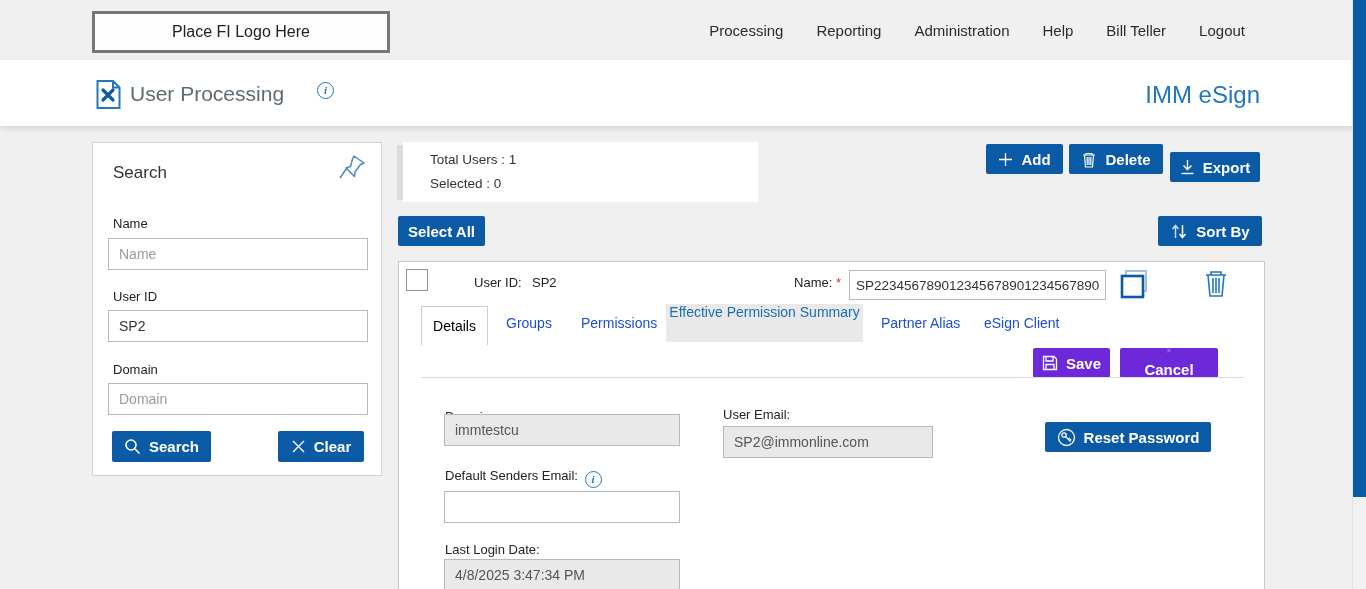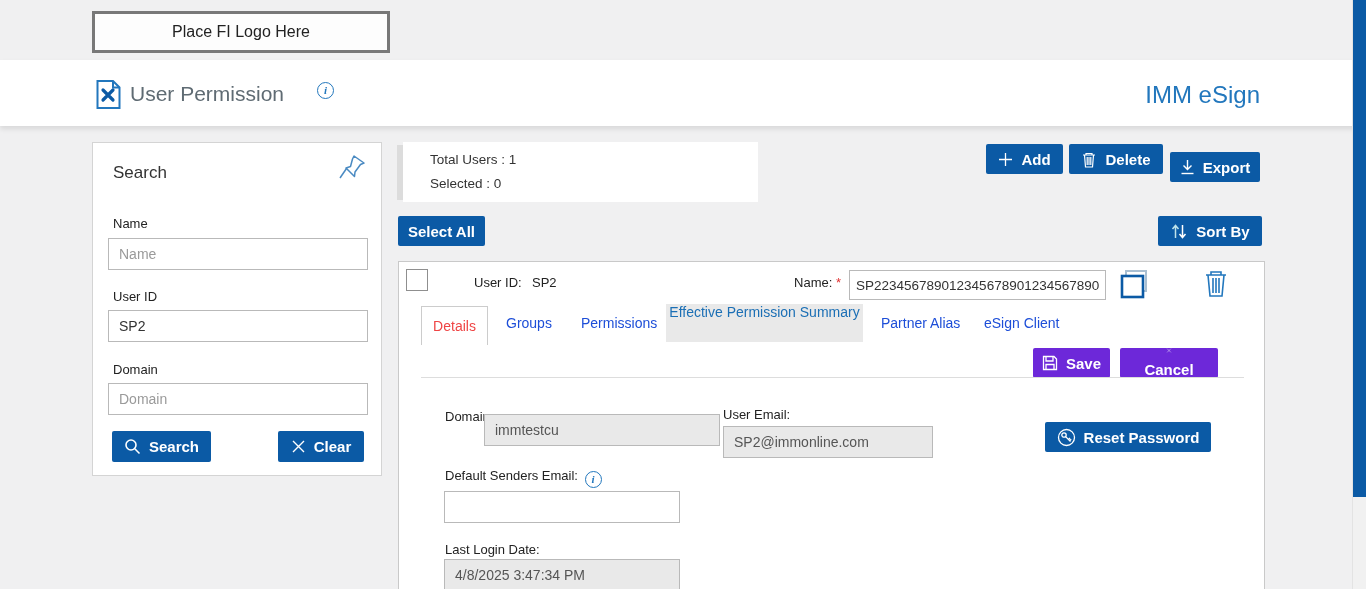--- a/index.html
+++ b/index.html
@@ -47,21 +47,21 @@
   .scroll-hint { position:absolute; left:397px; top:145px; width:6px; height:55px; background:#dcdcdc; }
 
   
   .user-card { position:absolute; left:398px; top:261px; width:867px; height:328px; background:#fff;
                border:1px solid #c9c9c9; border-bottom:none; }
   .checkbox { position:absolute; left:7px; top:7px; width:22px; height:22px; background:#fff;
               border:1px solid #8f8f8f; cursor:pointer; }
   .tab-link { position:absolute; font-size:14px; color:#1d4ed8; cursor:pointer; white-space:nowrap; }
   .tab-active { position:absolute; left:22px; top:44px; width:67px; height:39px; background:#fff;
                 border:1px solid #ccc; border-bottom:none; display:flex; align-items:center;
-                justify-content:center; font-size:14px; color:#ef4444; cursor:pointer; }
+                justify-content:center; font-size:14px; color:#000000; cursor:pointer; }
   .tab-highlight { position:absolute; left:267px; top:42px; width:197px; height:38px; background:#e9e9e9;
                    display:flex; align-items:flex-start; justify-content:center; font-size:14px; color:#1b6fb5;
                    cursor:pointer; }
   .divider { position:absolute; left:22px; top:115px; width:823px; height:1px; background:#ddd; }
 
   .flabel { position:absolute; font-size:13px; color:#222; white-space:nowrap; }
   .req { color:#e03131; }
 
   
   .scrollbar-track { position:absolute; right:0; top:0; width:14px; height:589px; background:#f1f1f1;
@@ -70,29 +70,37 @@
 </style>
 </head>
 <body>
 
 <div id="app">
 
   <div class="topbar">
     <div class="logo-box">
       <span>Place FI Logo Here</span>
     </div>
+    <div class="menu">
+      <span class="menu-item">Processing</span>
+      <span class="menu-item">Reporting</span>
+      <span class="menu-item">Administration</span>
+      <span class="menu-item">Help</span>
+      <span class="menu-item">Bill Teller</span>
+      <span class="menu-item">Logout</span>
+    </div>
   </div>
 
   <div class="headerband">
     <svg style="position:absolute;left:95px;top:19px;" width="27" height="31" viewBox="0 0 27 31">
       <path d="M2.5 2 H18 L24.5 8.5 V29 H2.5 Z" fill="#ffffff" stroke="#2277bd" stroke-width="2"></path>
       <path d="M18 2 V8.5 H24.5" fill="none" stroke="#2277bd" stroke-width="2"></path>
       <path d="M8 11 L18 21 M18 11 L8 21" stroke="#0b5aa5" stroke-width="3.2" stroke-linecap="round"></path>
     </svg>
-    <span class="page-title">User Permission</span>
+    <span class="page-title">User Processing</span>
     <span class="info-icon" style="position:absolute;left:317px;top:22px;">i</span>
     <span class="brand">IMM eSign</span>
   </div>
 
   <div class="search-card">
     <span class="search-title">Search</span>
     <svg class="pin" width="30" height="32" viewBox="0 0 30 32">
       <g fill="none" stroke="#4a8ac2" stroke-width="1.5" stroke-linejoin="round">
         <path d="M17 3 L27 10 L23.5 11.5 L18 19 L17.5 23.5 L9 15 L13.5 13.5 L15.5 6 Z"></path>
         <path d="M9.5 15.5 L3 25"></path>
@@ -213,21 +221,21 @@
     <button class="btn muted" style="position:absolute;left:721px;top:86px;width:98px;height:30px;flex-direction:column;">
       <svg width="16" height="16" viewBox="0 0 16 16">
         <path d="M2 2 L14 14 M14 2 L2 14" stroke="#fff" stroke-width="1.4" fill="none"></path>
       </svg>
       <span>Cancel</span>
     </button>
 
     <div class="divider"></div>
 
     <span class="flabel" style="left:46px;top:147px;">Domain:</span>
-    <input class="tb-input disabled" readonly="" style="position: absolute; left: 45px; top: 152px; width: 236px; height: 32px; margin-left: 40px;" value="immtestcu">
+    <input class="tb-input disabled" readonly="" style="position: absolute; left: 45px; top: 152px; width: 236px; height: 32px;" value="immtestcu">
 
     <span class="flabel" style="left:324px;top:145px;">User Email:</span>
     <input class="tb-input disabled" readonly="" style="position: absolute; left: 324px; top: 164px; width: 210px; height: 32px;" value="SP2@immonline.com">
 
     <button class="btn" style="position:absolute;left:646px;top:160px;width:166px;height:30px;">
       <svg width="19" height="19" viewBox="0 0 19 19">
         <g fill="none" stroke="#fff" stroke-width="1.3">
           <circle cx="9.5" cy="9.5" r="8"></circle>
           <circle cx="7" cy="7" r="2.2"></circle>
           <path d="M8.6 8.6 L13.5 13.5 M11.5 11.5 L13 10 M12.7 12.7 L14.2 11.2"></path>

